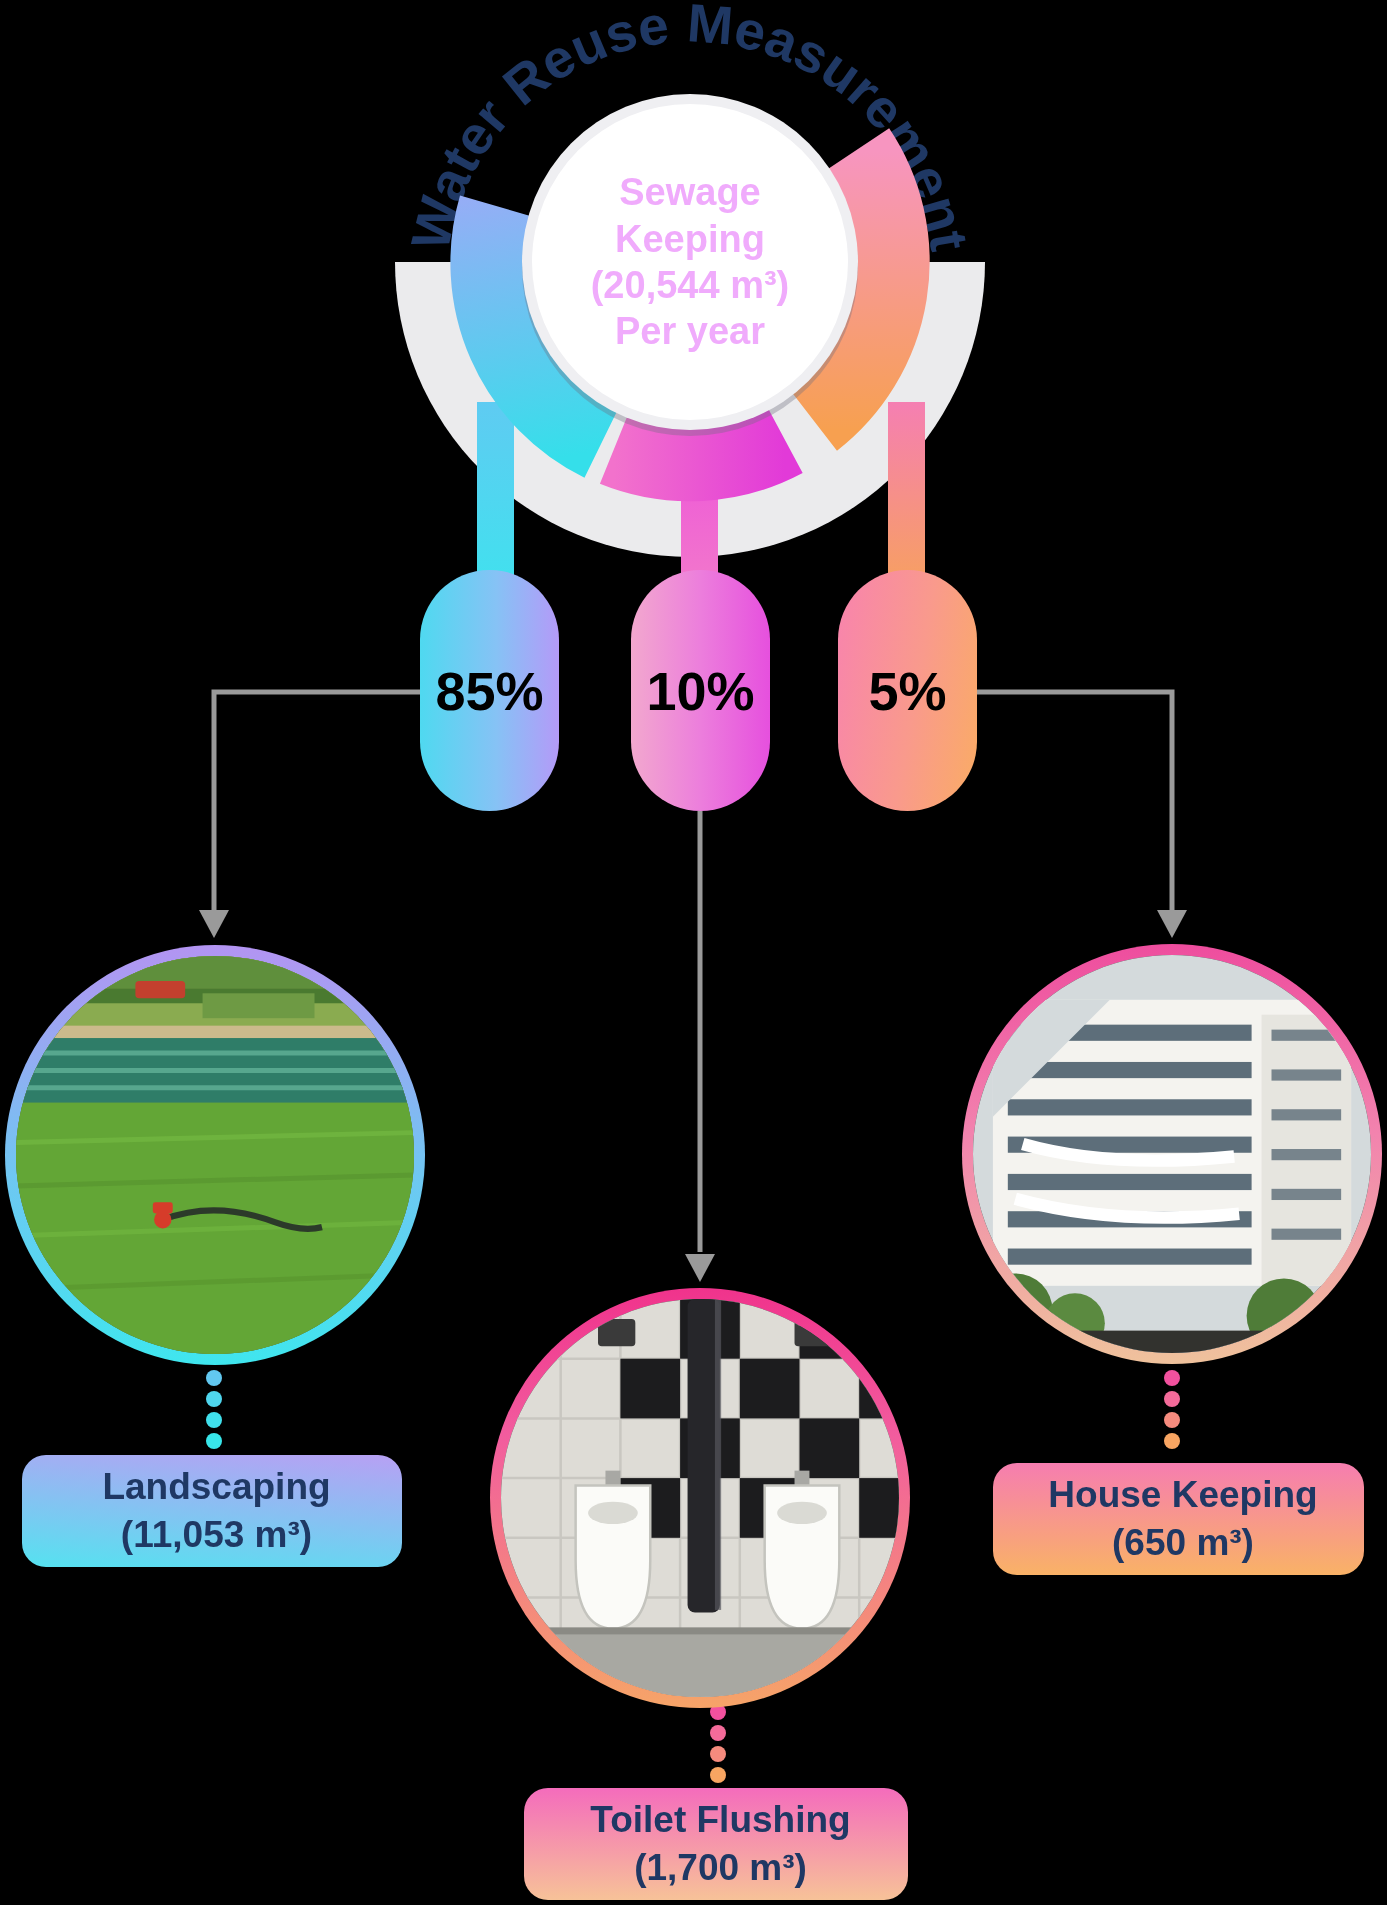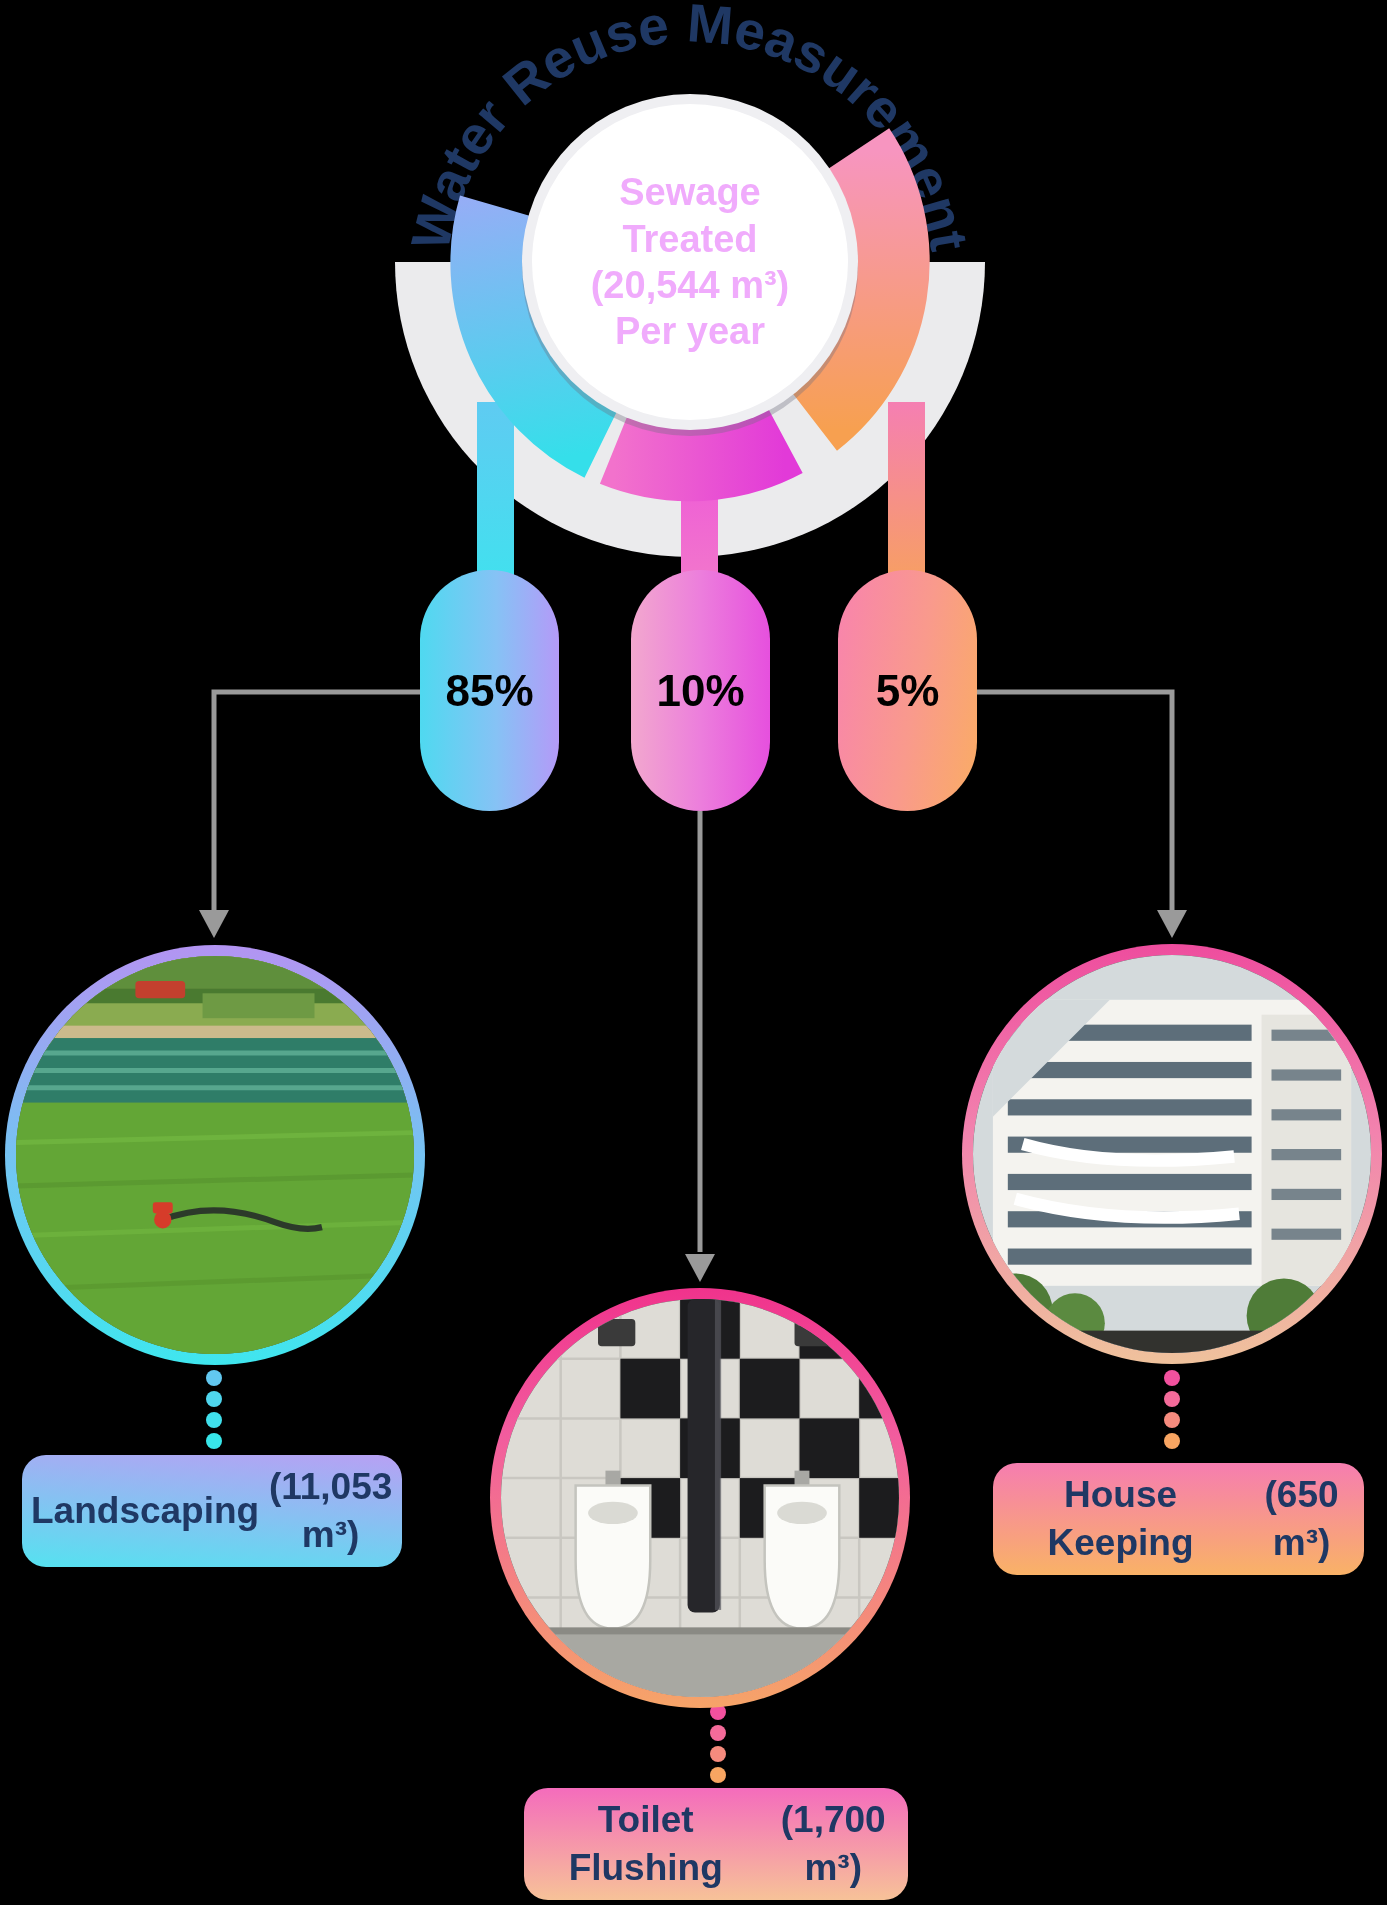--- a/index.html
+++ b/index.html
@@ -18,21 +18,21 @@
 
   .center-text {
     left:525px; top:107px; width:330px; height:310px; z-index:2;
     display:flex; flex-direction:column; align-items:center; justify-content:center;
     color:#f0abfc; font-weight:700; font-size:38px; line-height:1.22; text-align:center;
   }
 
   .capsule {
     position:absolute; width:139px; height:241px; border-radius:70px; z-index:2;
     display:flex; align-items:center; justify-content:center;
-    color:#000; font-weight:700; font-size:44px;
+    color:#000; font-weight:700; font-size:54px;
   }
   #capsule-landscaping { left:420px; top:570px;
     background:linear-gradient(90deg,#4FD9F0 0%,#86C2F5 55%,#B49AF8 100%); }
   #capsule-toilet { left:631px; top:570px;
     background:linear-gradient(90deg,#F2A8CE 0%,#EC7EDC 50%,#E650DE 100%); }
   #capsule-housekeeping { left:838px; top:570px;
     background:linear-gradient(100deg,#F883AE 0%,#F99A8C 55%,#FAAC64 100%); }
 
   .photo-ring {
     position:absolute; width:420px; height:420px; border-radius:50%;
@@ -44,21 +44,21 @@
     background:linear-gradient(180deg,#F0338C 0%,#F25C9E 35%,#F6A468 100%); }
   #ring-housekeeping { left:962px; top:944px;
     background:linear-gradient(180deg,#EE4D9E 0%,#F283AE 45%,#EFC29C 100%); }
   .photo-inner {
     width:398px; height:398px; border-radius:50%; overflow:hidden; background:#333;
   }
   .photo-inner svg { display:block; width:100%; height:100%; }
 
   .label-box {
     position:absolute; z-index:2; border-radius:24px;
-    display:flex; align-items:center; justify-content:center;
+    display:flex; flex-direction:column; align-items:center; justify-content:center;
     color:#1F3864; font-weight:700; font-size:37px; line-height:1.3; text-align:center;padding-left:9px;
   }
   #label-landscaping { left:22px; top:1455px; width:380px; height:112px;
     background:linear-gradient(185deg,#B8A0F4 0%,#55E2F0 100%); }
   #label-toilet { left:524px; top:1788px; width:384px; height:112px;
     background:linear-gradient(180deg,#F46CBC 0%,#F7C298 100%); }
   #label-housekeeping { left:993px; top:1455px; width:371px; height:112px;
     background:linear-gradient(180deg,#F67DB0 0%,#F9B266 100%);margin-top:8px; }
 </style>
 </head>
@@ -139,21 +139,21 @@
     <g>
       <circle cx="1172" cy="1378" r="8" fill="#F2519E"></circle>
       <circle cx="1172" cy="1399" r="8" fill="#F46B9A"></circle>
       <circle cx="1172" cy="1420" r="8" fill="#F68B7E"></circle>
       <circle cx="1172" cy="1441" r="8" fill="#F8A562"></circle>
     </g>
   </svg>
 
   <div class="center-text abs">
     <span>Sewage</span>
-    <span>Treated</span>
+    <span>Keeping</span>
     <span>(20,544 m³)</span>
     <span>Per year</span>
   </div>
 
   <div class="capsule" id="capsule-landscaping">
     <span>85%</span>
   </div>
   <div class="capsule" id="capsule-toilet">
     <span>10%</span>
   </div>

